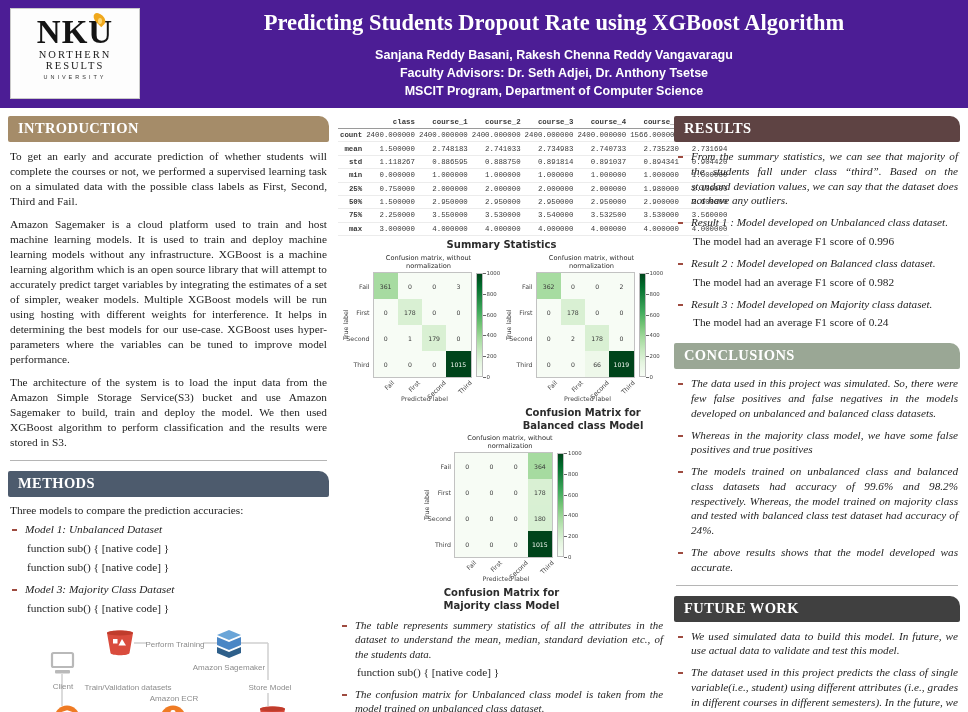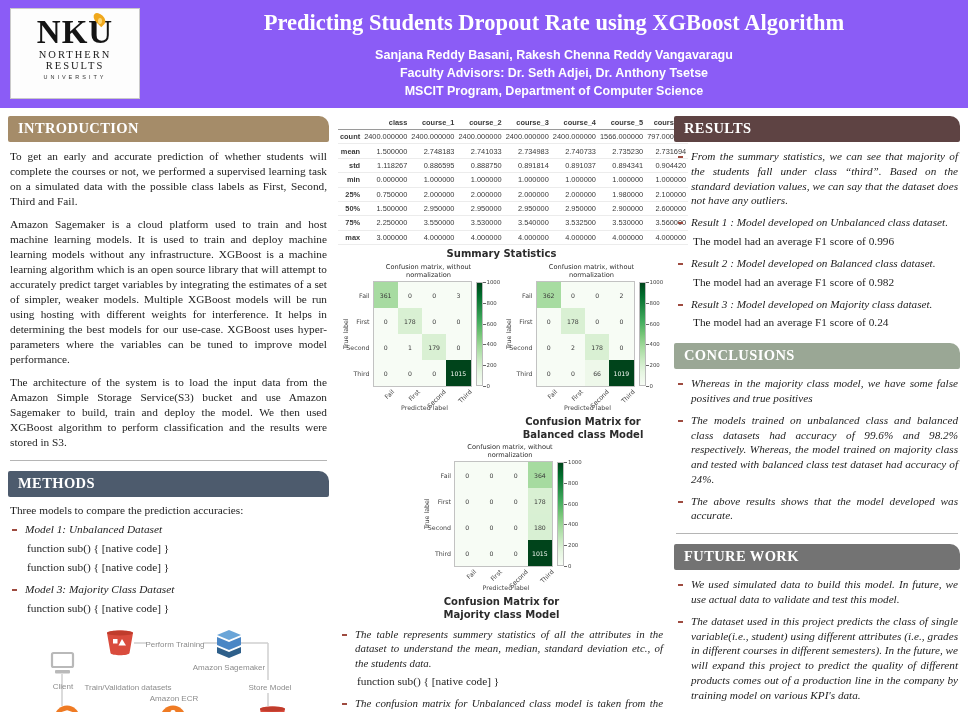--- a/index.html
+++ b/index.html
@@ -30,21 +30,21 @@
   .para{font-size:11.3px;line-height:1.33;text-align:justify;margin:0 2px 8px 2px;}
   .lead{font-size:11.3px;margin:2px 2px 6px 2px;}
   .bullet{display:flex;align-items:flex-start;margin:0 2px 7px 2px;font-style:italic;}
   .bullet .marker{flex:0 0 auto;width:5px;height:2px;background:#9e4b40;margin:7px 8px 0 2px;}
   .bullet .btext{font-size:11.3px;line-height:1.32;text-align:justify;flex:1;}
   .bsub{font-size:11.3px;line-height:1.32;margin:-3px 2px 7px 19px;}
   .sep{border:none;border-top:1px solid #b5b5b5;margin:10px 2px 10px 2px;}
   
   .diagram{position:relative;width:321px;height:194px;margin-top:10px;}
   
-  .stat-table{width:100%;border-collapse:collapse;font-family:Liberation Sans, sans-serif;font-size:7.4px;color:#3a3a3a;}
+  .stat-table{width:100%;border-collapse:collapse;font-family:Liberation Mono, monospace;font-size:7.4px;color:#3a3a3a;}
   .stat-table th{font-weight:bold;}
   .stat-table thead th{border-bottom:1px solid #9a9a9a;padding:2px 2px;text-align:right;}
   .stat-table td,.stat-table tbody th{padding:2.2px 2px;text-align:right;border-bottom:1px solid #ececec;}
   .tbl-caption{text-align:center;font-family:"DejaVu Sans",sans-serif;font-weight:bold;font-size:10px;color:#2b2b2b;margin:3px 0 2px 0;}
   .cmx-row{display:flex;gap:6px;justify-content:center;margin-top:4px;}
   .cmx{width:157px;flex:0 0 auto;}
   .cmx-title{font-family:"DejaVu Sans",sans-serif;font-size:6.6px;color:#2b2b2b;text-align:center;margin-left:24px;width:126px;}
   .cmx-body{display:flex;align-items:center;margin-top:2px;}
   .cmx-ylab{width:7px;font-family:"DejaVu Sans",sans-serif;font-size:6.3px;color:#444;
             writing-mode:vertical-rl;transform:rotate(180deg);text-align:center;height:104px;}
@@ -70,21 +70,21 @@
   .mid-bullets .btext{font-size:10.9px;}
   
   .col.right .btext{font-size:11.2px;}
   svg text{font-family:"Liberation Sans",sans-serif;font-size:8px;fill:#8c8c8c;}
 </style>
 </head>
 <body>
 
 <div class="poster">
 
-  <header class="p-header" style="background: #8b5cf6;">
+  <header class="p-header" style="background: #4c1d95;">
     <div class="logo-box">
       <div class="logo-acronym">NKU</div>
       <div class="flame"></div>
       <div class="flame-core"></div>
       <div class="logo-line">NORTHERN</div>
       <div class="logo-line">RESULTS</div>
       <div class="logo-sub">UNIVERSITY</div>
     </div>
     <div class="head-text">
       <div class="p-title">Predicting Students Dropout Rate using XGBoost Algorithm</div>
@@ -504,33 +504,37 @@
             <span class="marker" style="background: rgb(158, 75, 64);"></span>
             <span class="btext">Result 3 : Model developed on Majority class dataset.</span>
           </div>
           <div class="bsub">The model had an average F1 score of 0.24</div>
         </div>
       <div style="height:6px"></div>
       <div class="sec-bar" style="background: rgb(154, 167, 149);">CONCLUSIONS</div>
       <div>
           <div class="bullet">
             <span class="marker" style="background: rgb(158, 75, 64);"></span>
+            <span class="btext">The data used in this project was simulated. So, there were few false positives and false negatives in the models developed on unbalanced and balanced class datasets.</span>
+          </div>
+          <div class="bullet">
+            <span class="marker" style="background: rgb(158, 75, 64);"></span>
             <span class="btext">Whereas in the majority class model, we have some false positives and true positives</span>
           </div>
           <div class="bullet">
             <span class="marker" style="background: rgb(158, 75, 64);"></span>
             <span class="btext">The models trained on unbalanced class and balanced class datasets had accuracy of 99.6% and 98.2% respectively. Whereas, the model trained on majority class and tested with balanced class test dataset had accuracy of 24%.</span>
           </div>
           <div class="bullet">
             <span class="marker" style="background: rgb(158, 75, 64);"></span>
             <span class="btext">The above results shows that the model developed was accurate.</span>
           </div>
         </div>
       <hr class="sep">
-      <div class="sec-bar" style="background: #737373;">FUTURE WORK</div>
+      <div class="sec-bar" style="background: #404040;">FUTURE WORK</div>
       <div>
           <div class="bullet">
             <span class="marker" style="background: rgb(158, 75, 64);"></span>
             <span class="btext">We used simulated data to build this model. In future, we use actual data to validate and test this model.</span>
           </div>
           <div class="bullet">
             <span class="marker" style="background: rgb(158, 75, 64);"></span>
             <span class="btext">The dataset used in this project predicts the class of single variable(i.e., student) using different attributes (i.e., grades in different courses in different semesters). In the future, we will expand this project to predict the quality of different products comes out of a production line in the company by training model on various KPI's data.</span>
           </div>
         </div>

